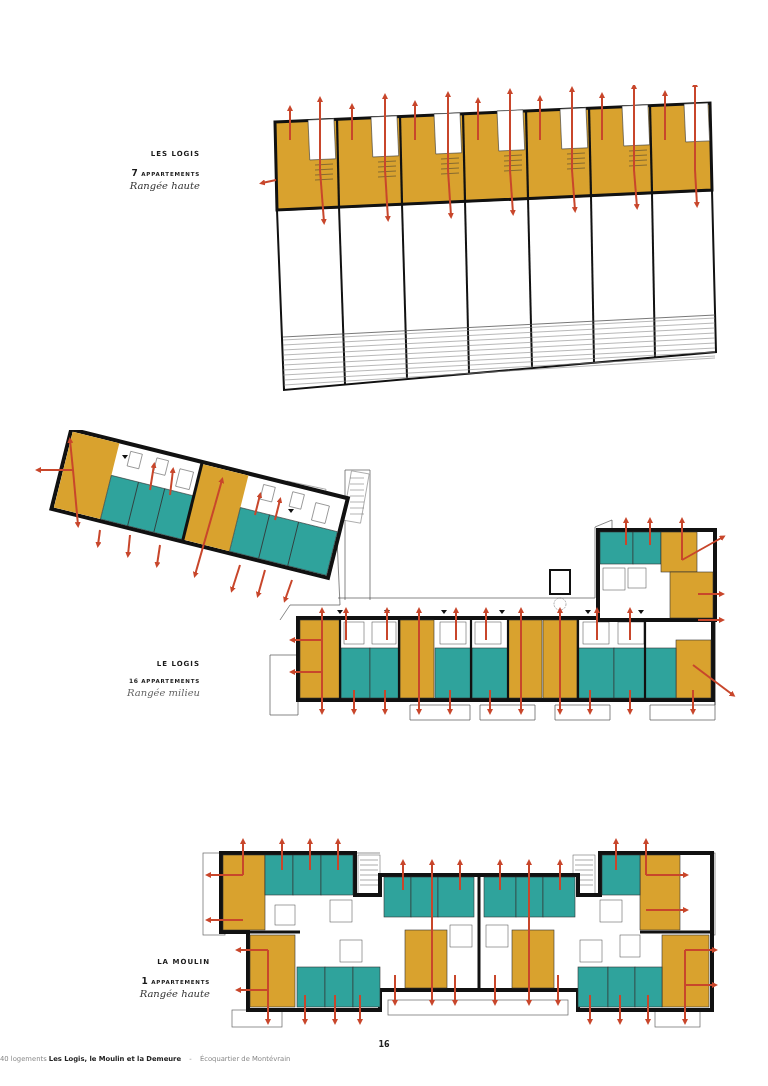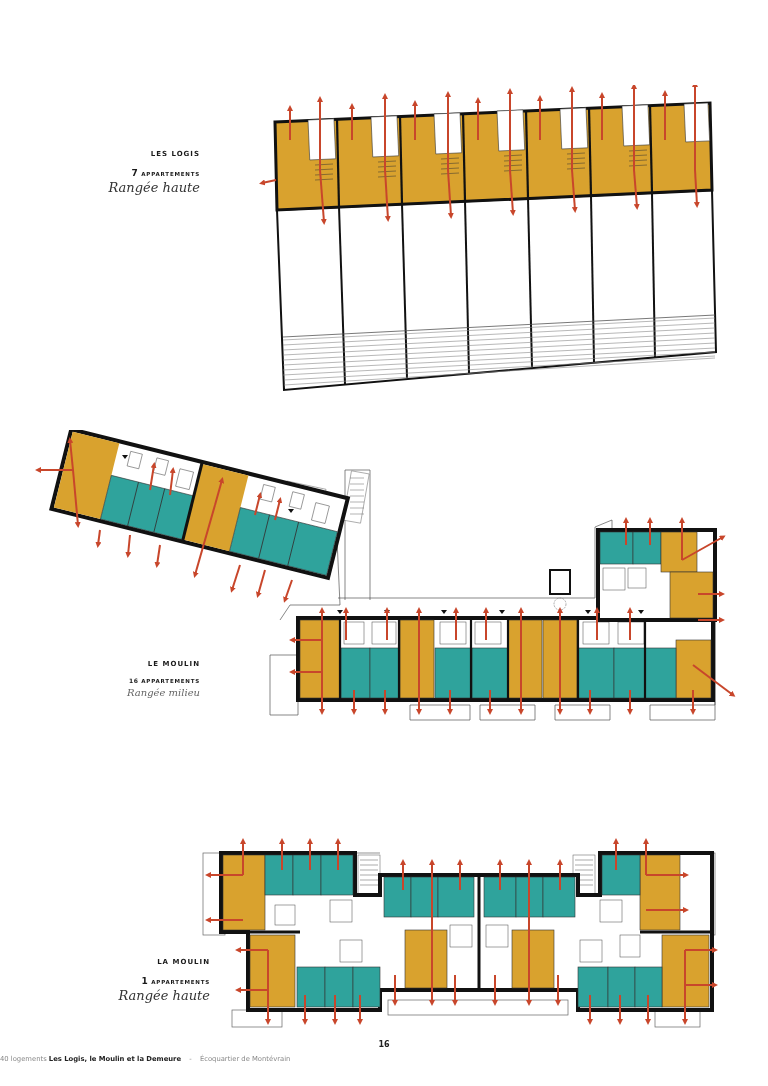--- a/index.html
+++ b/index.html
@@ -2,21 +2,21 @@
 <html><head>
 <meta charset="utf-8">
 <style>
   html,body{margin:0;padding:0;background:#fff;}
   body{width:768px;height:1086px;position:relative;overflow:hidden;font-family:"DejaVu Sans","Liberation Sans",sans-serif;color:#222;}
   .label-block{position:absolute;text-align:right;}
   .lb-name{font-family:"DejaVu Sans",sans-serif;font-weight:bold;font-size:7px;letter-spacing:1px;color:#1a1a1a;}
   .lb-count{font-family:"DejaVu Sans",sans-serif;font-weight:bold;font-size:7px;letter-spacing:.5px;color:#1a1a1a;margin-top:10px;}
   .lb-count .num{font-size:9px;}
   .lb-count .unit{font-size:5.5px;letter-spacing:.8px;}
-  .lb-row{font-family:"DejaVu Serif","Liberation Serif",serif;font-style:italic;font-size:13px;color:#333;margin-top:2px;}
+  .lb-row{font-family:"DejaVu Serif","Liberation Serif",serif;font-style:italic;font-size:10px;color:#333;margin-top:2px;}
   .lb-small .lb-count .num{font-size:6px;}
   .lb-small .lb-count{margin-top:9px;}
   .lb-small .lb-row{font-size:10px;color:#666;}
   .plan{position:absolute;}
   .footer-page{position:absolute;top:1040px;left:0;width:768px;text-align:center;font-size:8px;font-weight:bold;color:#222;}
   .footer-line{position:absolute;top:1055px;left:0;width:768px;text-align:left;font-size:6.8px;color:#888;white-space:nowrap;}
   .footer-line .strong{color:#222;font-weight:bold;}
   .footer-line .sep{margin:0 6px;}
 </style>
 </head>
@@ -113,21 +113,21 @@
     <line x1="634" y1="170" x2="634" y2="86"></line>
     <line x1="634" y1="170" x2="637" y2="207"></line>
     <line x1="665" y1="140" x2="665" y2="93"></line>
     <line x1="695" y1="170" x2="695" y2="84"></line>
     <line x1="695" y1="170" x2="697" y2="205"></line>
     <line x1="276" y1="180" x2="262" y2="183"></line>
   </g>
 </svg>
 
 <div class="label-block lb-small" style="left:90px;top:660px;width:110px;">
-  <div class="lb-name">LE MOULIN</div>
+  <div class="lb-name">LE LOGIS</div>
   <div class="lb-count">
     <span class="num">16</span>
     <span class="unit">APPARTEMENTS</span>
   </div>
   <div class="lb-row">Rangée milieu</div>
 </div>
 
 <svg class="plan" style="left:25px;top:430px;" width="720" height="300" viewBox="25 430 720 300">
   <defs>
     <marker id="ah2" markerWidth="6" markerHeight="6" refX="3" refY="3" orient="auto" markerUnits="userSpaceOnUse">

